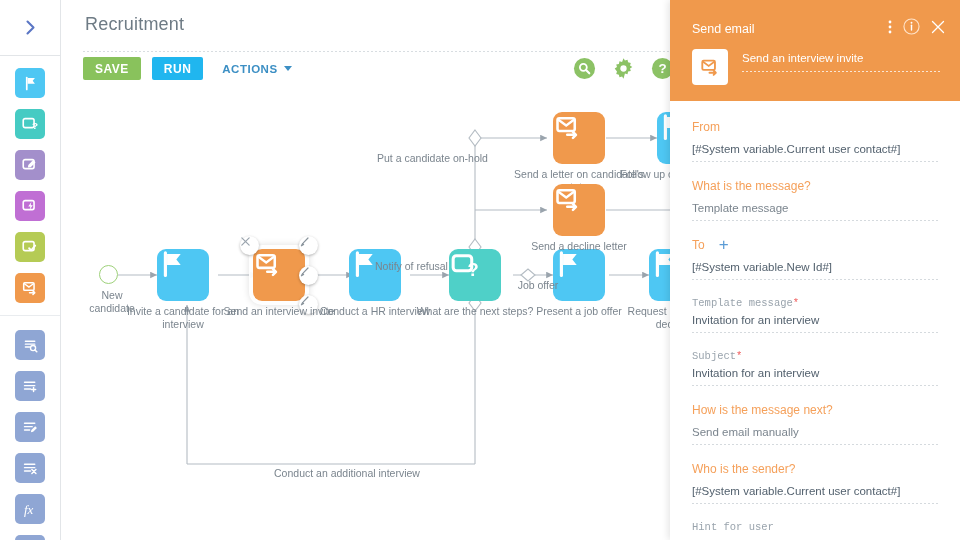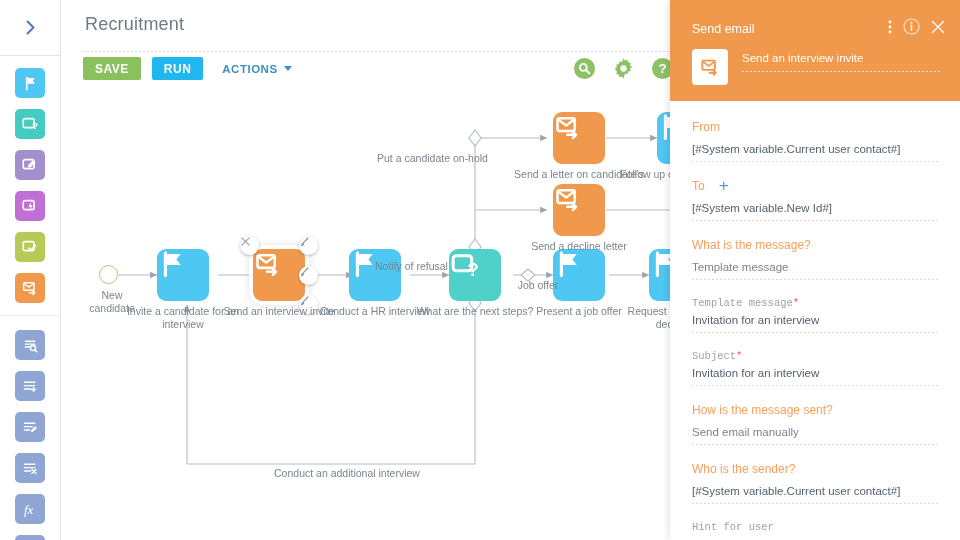--- a/index.html
+++ b/index.html
@@ -465,48 +465,48 @@
 
     <div id="panel-body">
 
       <div class="fgroup">
         <div class="flabel-accent">From</div>
         <div class="fvalue">[#System variable.Current user contact#]</div>
         <div class="dotline-grey"></div>
       </div>
 
       <div class="fgroup">
+        <div class="flabel-accent">What is the message?</div>
+        <div class="fvalue light">Template message</div>
+        <div class="dotline-grey"></div>
+      </div>
+
+      <div class="fgroup">
         <div class="to-row">
           <span class="flabel-accent" style="margin:0">To</span>
           <span class="plus">+</span>
         </div>
         <div class="fvalue">[#System variable.New Id#]</div>
         <div class="dotline-grey"></div>
       </div>
 
       <div class="fgroup">
-        <div class="flabel-accent">What is the message?</div>
-        <div class="fvalue light">Template message</div>
-        <div class="dotline-grey"></div>
-      </div>
-
-      <div class="fgroup">
         <div class="flabel-grey"><span>Template message</span><span class="req">*</span></div>
         <div class="fvalue">Invitation for an interview</div>
         <div class="dotline-grey"></div>
       </div>
 
       <div class="fgroup">
         <div class="flabel-grey"><span>Subject</span><span class="req">*</span></div>
         <div class="fvalue">Invitation for an interview</div>
         <div class="dotline-grey"></div>
       </div>
 
       <div class="fgroup">
-        <div class="flabel-accent">How is the message sent?</div>
+        <div class="flabel-accent">How is the message next?</div>
         <div class="fvalue light">Send email manually</div>
         <div class="dotline-grey"></div>
       </div>
 
       <div class="fgroup">
         <div class="flabel-accent">Who is the sender?</div>
         <div class="fvalue">[#System variable.Current user contact#]</div>
         <div class="dotline-grey"></div>
       </div>
 

